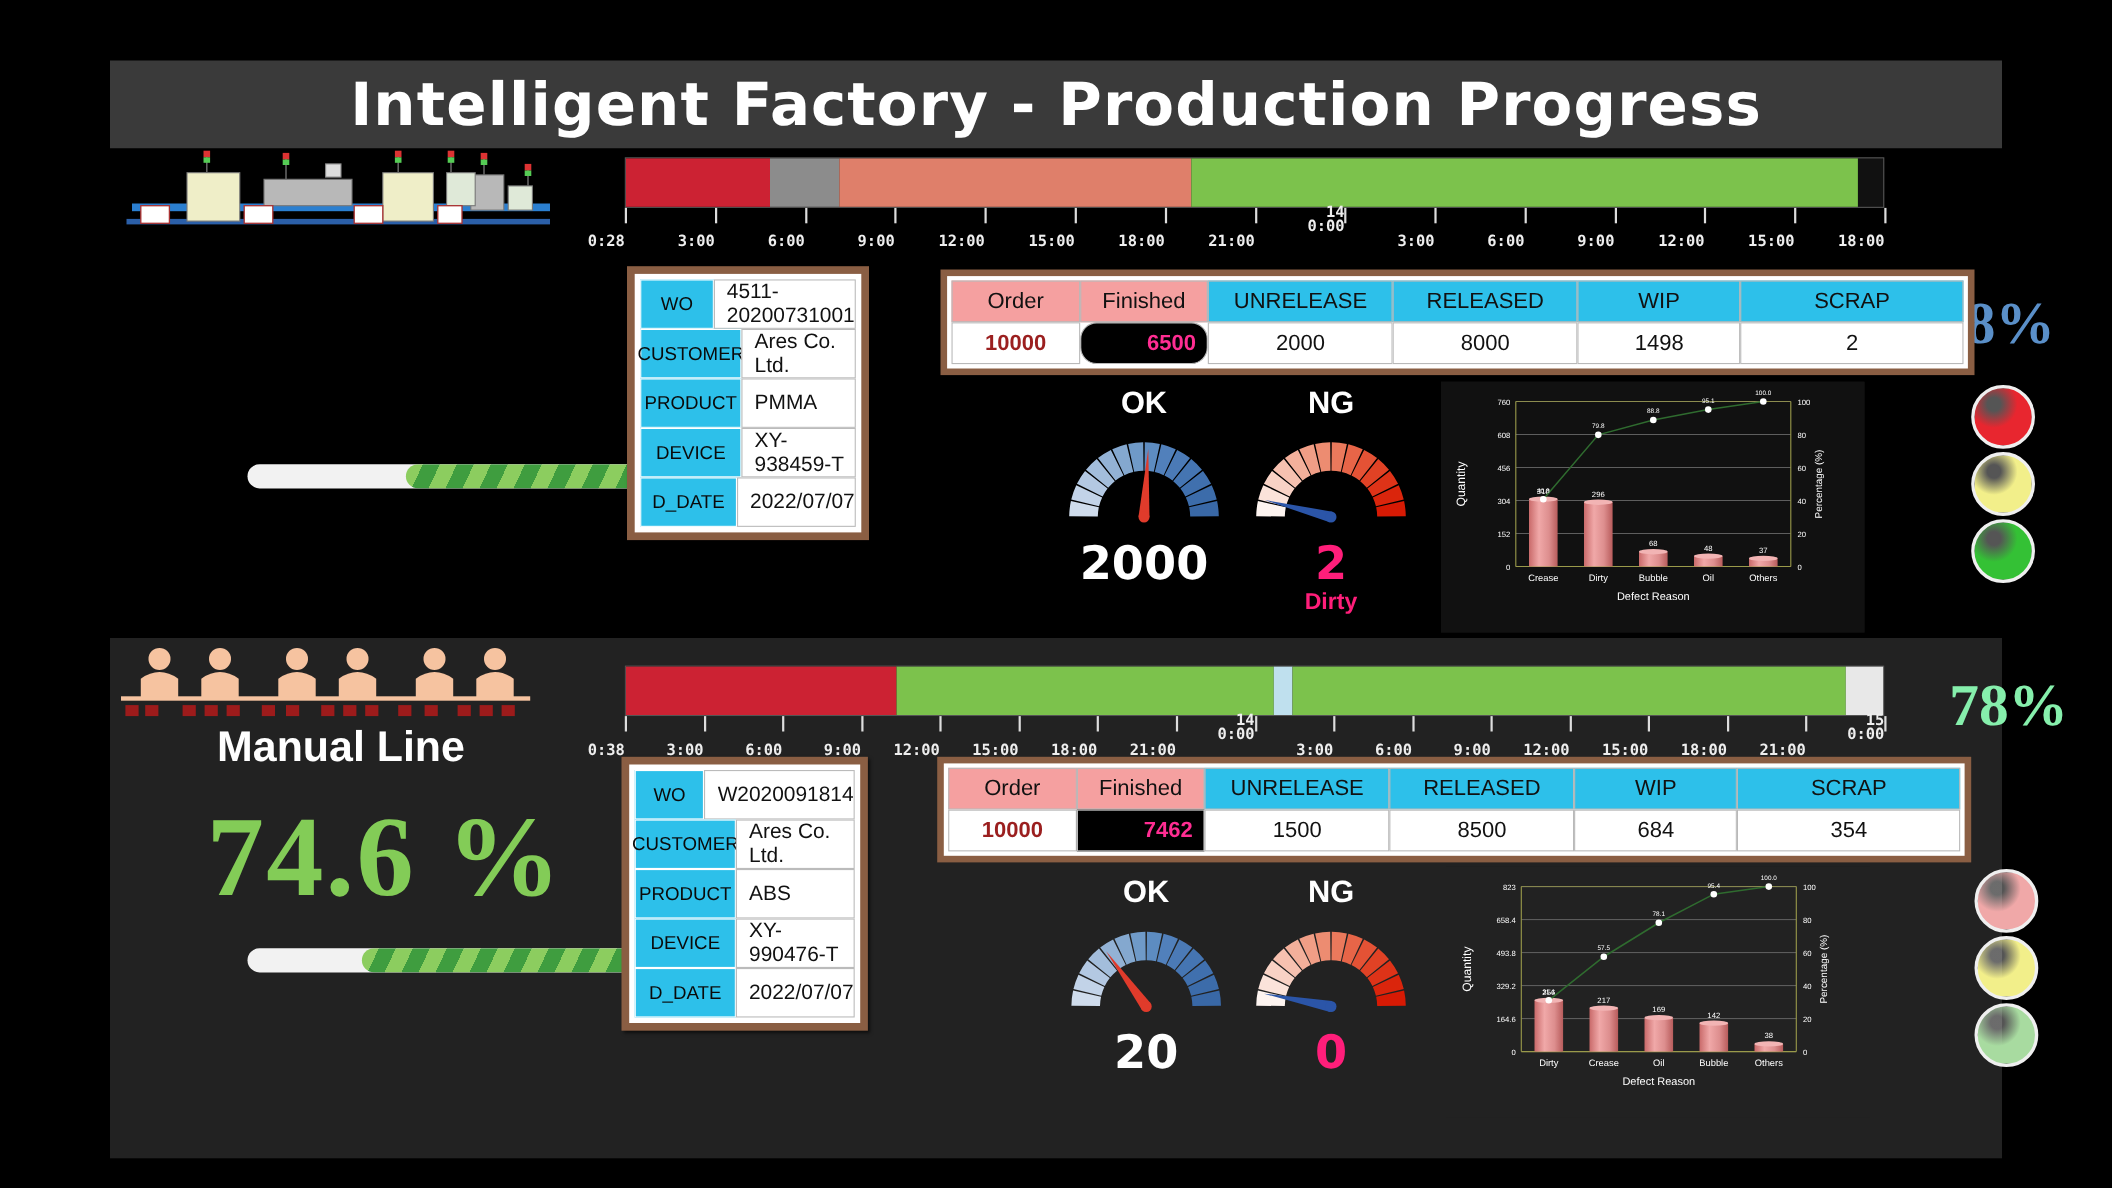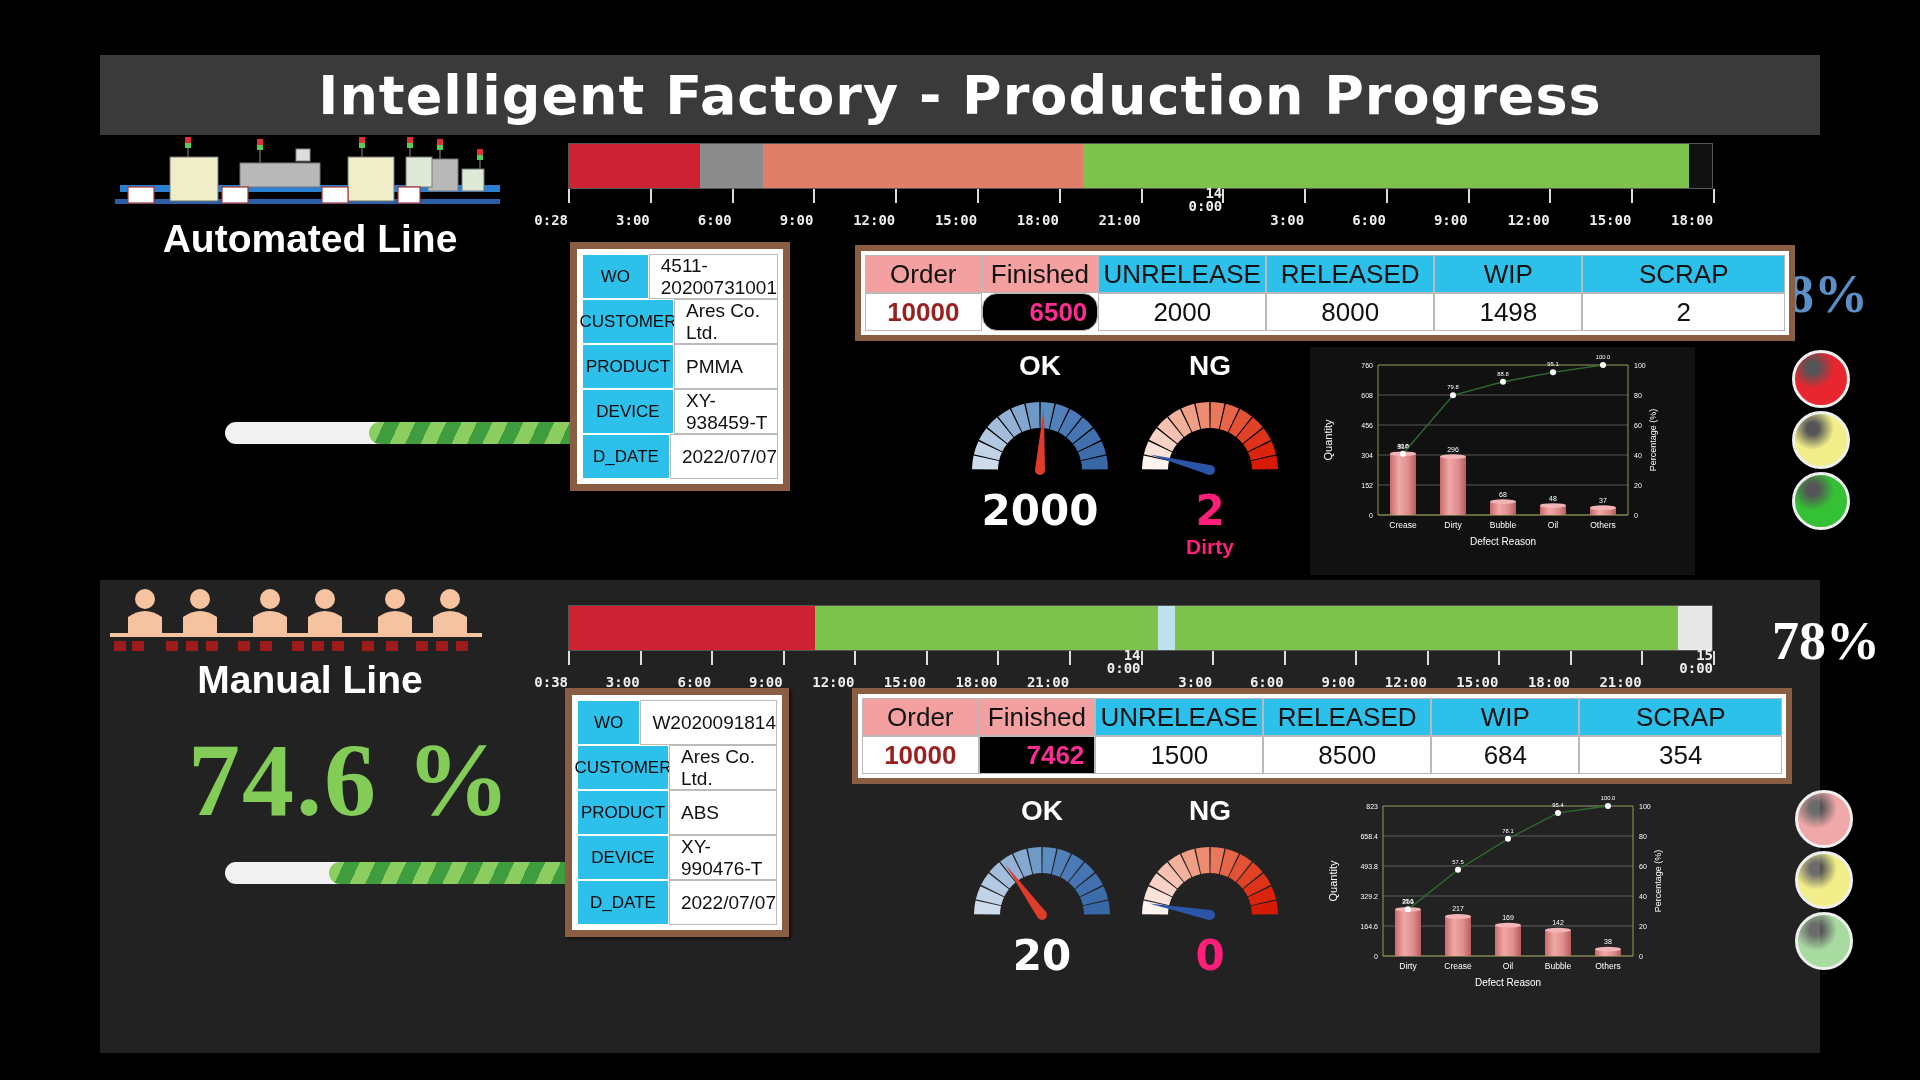--- a/index.html
+++ b/index.html
@@ -59,21 +59,21 @@
          display:flex; align-items:center; justify-content:center; height:45px;
          border:1px solid #fff; }
   .wo-v{ flex:1; background:#fff; color:#111; font-size:19px; display:flex;
          align-items:center; padding-left:11px; height:45px; border:1px solid #bbb; }
 
   
   .ord-table{ position:absolute; background:#8a5e43; padding:6px; }
   .ord-inner{ background:#fff; padding:4px; display:flex; flex-direction:column; }
   .ord-hrow,.ord-vrow{ display:flex; }
   .ord-cell{ border:1px solid #b9b9b9; display:flex; align-items:center;
-             justify-content:center; height:38px; font-size:26px; }
+             justify-content:center; height:38px; font-size:20px; }
   .ord-hrow .ord-cell{ color:#111; }
   .h-pink{ background:#f5a0a0; }
   .h-blue{ background:#2dc0ea; }
   .v-white{ background:#fff; color:#111; font-weight:normal; }
   .v-ordnum{ background:#fff; color:#9b1f1f; font-weight:bold; }
   .v-fin{ background:#000; color:#ff2d92; font-weight:bold; justify-content:flex-end;
           padding-right:10px; }
 
   
   .gauge-grp{ position:absolute; }
@@ -142,21 +142,20 @@
         <rect x="297" y="2" width="6" height="6" fill="#d33"></rect>
           <rect x="297" y="8" width="6" height="5" fill="#5c5"></rect>
         <rect x="327" y="4" width="6" height="6" fill="#d33"></rect>
           <rect x="327" y="10" width="6" height="5" fill="#5c5"></rect>
         <rect x="367" y="14" width="6" height="6" fill="#d33"></rect>
           <rect x="367" y="20" width="6" height="5" fill="#5c5"></rect>
       </g>
       <rect x="186" y="14" width="14" height="12" fill="#ddd" stroke="#888"></rect>
     </svg>
 
-    <div class="line-name" style="left:20px; top:82px; width:380px;">Automated Line</div>
 
 
     <div class="pbar-outer" style="left:125px; top:287px; width:410px;">
       <div class="pbar-fill" id="auto-fill" style="width: 65%;"></div>
     </div>
 
     <div class="tl-wrap" style="left:468px; top:8px; width:1145px;">
       <div class="tl-bar" id="tl-auto-bar">
           <div class="tl-seg" style="width: 11.5%; background: rgb(204, 34, 51);"></div>
           <div class="tl-seg" style="width: 5.5%; background: rgb(140, 140, 140);"></div>
@@ -524,21 +523,21 @@
             <div class="mark"></div>
             <div class="lbl">21:00</div>
           </div>
           <div class="tl-tick two" style="left: 100%;">
             <div class="mark"></div>
             <div class="lbl">15
 0:00</div>
           </div>
         </div>
     </div>
-    <div class="corner-pct" style="left:1672px; top:30px; color:#ffffff;">78%</div>
+    <div class="corner-pct" style="left:1672px; top:30px; color:#86efac;">78%</div>
 
     <div class="wo-table" style="left:465px; top:108px; width:224px;">
       <div class="wo-inner" id="wo-man">
           <div class="wo-row">
             <div class="wo-k">WO</div>
             <div class="wo-v">W2020091814</div>
           </div>
           <div class="wo-row">
             <div class="wo-k">CUSTOMER</div>
             <div class="wo-v">Ares Co. Ltd.</div>

